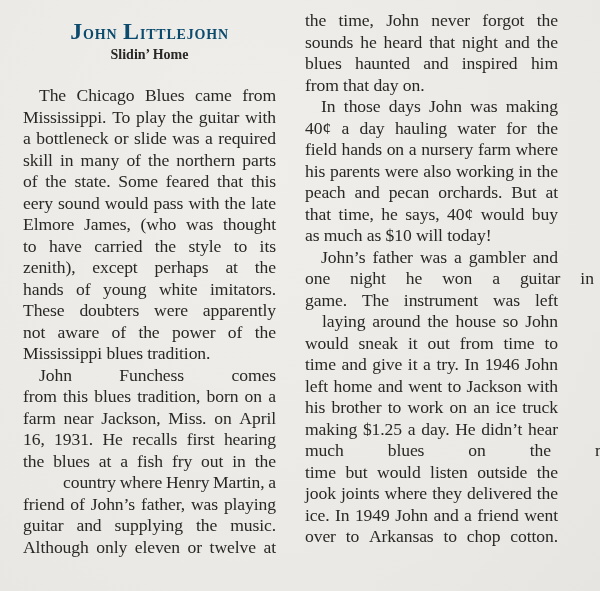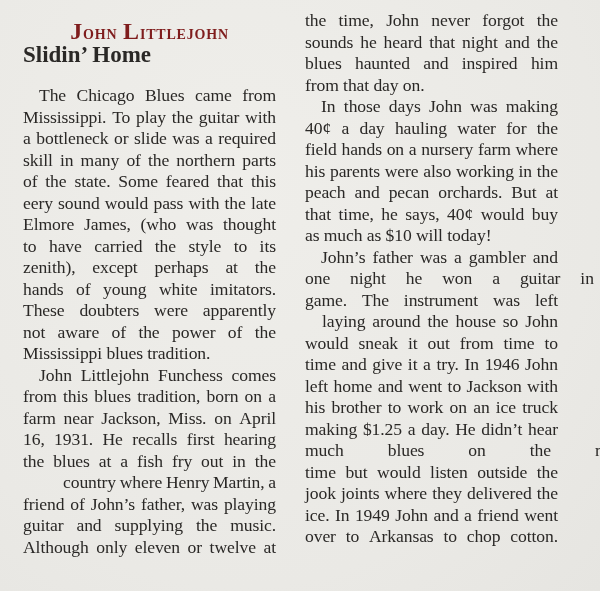--- a/index.html
+++ b/index.html
@@ -23,28 +23,29 @@
   }
   .col.left { left: 23px; top: 0; }
   .col.right { left: 305px; top: 0; }
   .title {
     position: absolute; left: 23px; top: 19px; width: 253px;
     text-align: center;
     font-weight: bold;
     font-size: 20px;
     letter-spacing: 0.8px;
     font-variant: small-caps;
-    color: #7f1d1d;
+    color: #0c4a6e;
     line-height: 24px;
   }
   .title .cap { font-size: 24px; }
   .subtitle {
     position: absolute; left: 23px; top: 44px; width: 253px;
+    text-align: center;
     font-weight: bold;
-    font-size: 23px;
+    font-size: 14px;
     line-height: 22px;
     color: #2a2826;
   }
   .line {
     display: block;
     white-space: nowrap;
     text-align: justify;
     text-align-last: justify;
     height: 21.5px;
     overflow: visible;
@@ -156,21 +157,20 @@
         <span>aware</span>
         <span>of</span>
         <span>the</span>
         <span>power</span>
         <span>of</span>
         <span>the</span>
       </span>
       <span class="line last">Mississippi blues tradition.</span>
       <span class="line indent" style="display: flex; justify-content: space-between;">
         <span>John</span>
-        <span>Littlejohn</span>
         <span>Funchess</span>
         <span>comes</span>
       </span>
       <span class="line" style="display: flex; justify-content: space-between;">
         <span>from</span>
         <span>this</span>
         <span>blues</span>
         <span>tradition,</span>
         <span>born</span>
         <span>on</span>

